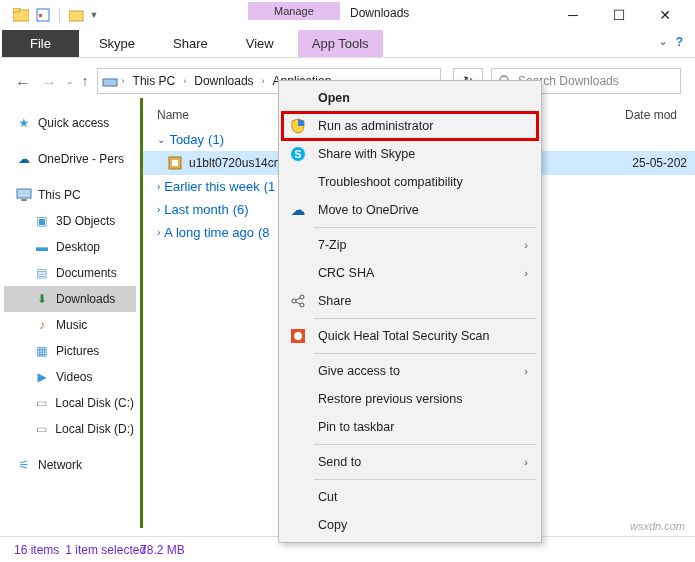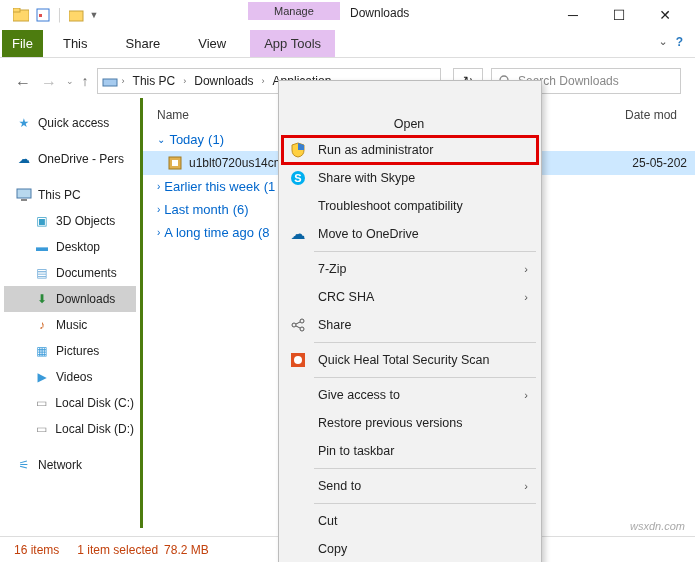--- a/index.html
+++ b/index.html
@@ -10,21 +10,21 @@
     .qat { display: flex; align-items: center; gap: 4px; padding-left: 8px; }
     .qat-ico { width: 18px; height: 18px; display: flex; align-items: center; justify-content: center; }
     .win-controls { display: flex; gap: 18px; padding-right: 12px; font-size: 14px; }
     .win-btn { width: 28px; text-align: center; }
     .tab-context { position: absolute; top: 2px; left: 248px; text-align: center; border-radius: 7px; }
     .tab-context-label { font-size: 11px; background: #e4c0f0; padding: 3px 26px; color: #333; }
     .tab-context-title { position: absolute; top: 6px; left: 350px; font-size: 12px; }
     
     
     .ribbon { height: 28px; display: flex; align-items: center; border-bottom: 1px solid #ddd; gap: 2px; padding-left: 2px; }
-    .file-tab { background: #4d7c0f; color: #fff; padding: 6px 10px; font-size: 13px; }
+    .file-tab { background: #404040; color: #fff; padding: 6px 28px; font-size: 13px; }
     .rtab { padding: 6px 18px; font-size: 13px; color: #222; }
     .rtab.tools { background: #e4c0f0; color: #333; margin-left: 4px; padding: 6px 14px; }
     .ribbon-toggle { position: absolute; right: 12px; top: 35px; display: flex; gap: 8px; }
     
     
     .navrow { height: 34px; display: flex; align-items: center; gap: 8px; padding: 0 14px; margin-top: 6px; }
     .nav-arrow { font-size: 16px; color: #666; width: 18px; text-align: center; }
     .nav-up { font-size: 14px; color: #666; }
     .breadcrumb { flex: 1; display: flex; align-items: center; border: 1px solid #ccc; height: 26px; padding: 0 4px; gap: 4px; }
     .crumb { padding: 0 4px; font-size: 12px; }
@@ -49,28 +49,28 @@
     
     .group { padding: 4px 14px; color: #0066cc; font-size: 13px; display: flex; align-items: center; gap: 4px; }
     .group-chev { font-size: 10px; }
     .file-row { display: flex; align-items: center; padding: 4px 14px 4px 24px; gap: 6px; }
     .file-row.sel { background: #cde8ff; }
     .file-date { position: absolute; right: 8px; }
     
     
     .ctxmenu { position: absolute; left: 278px; top: 80px; width: 264px; background: #f2f2f2; border: 1px solid #bcbcbc; box-shadow: 3px 3px 6px rgba(0,0,0,0.2); z-index: 100; padding: 3px; }
     .ctx-item { display: flex; align-items: center; padding: 5px 8px 5px 6px; font-size: 12.5px; gap: 10px; position: relative; }
-    .ctx-item.bold { font-weight: 400; flex-direction: column; }
+    .ctx-item.bold { font-weight: 700; }
     .ctx-item.highlighted { border: 3px solid #e00000; margin: -1px; padding: 3px 6px 3px 4px; }
     .ctx-ico { width: 20px; height: 18px; display: flex; align-items: center; justify-content: center; }
     .ctx-sep { height: 1px; background: #d0d0d0; margin: 3px 2px 3px 32px; }
     .ctx-arrow { position: absolute; right: 10px; font-size: 11px; color: #555; }
     
     
-    .statusbar { position: absolute; bottom: 0; left: 0; right: 0; height: 26px; border-top: 1px solid #ddd; display: flex; align-items: center; padding: 0 14px; gap: 18px; font-size: 12px; color: #c2410c; }
+    .statusbar { position: absolute; bottom: 0; left: 0; right: 0; height: 26px; border-top: 1px solid #ddd; display: flex; align-items: center; padding: 0 14px; gap: 6px; font-size: 12px; color: #6d28d9; }
     
     svg { display: block; }
     .watermark { position: absolute; right: 10px; bottom: 30px; color: #aaa; font-size: 11px; font-style: italic; }
   </style>
 </head>
 <body>
 
 <div class="titlebar">
   <div class="qat">
     <span class="qat-ico">
@@ -99,21 +99,21 @@
     <span class="win-btn">✕</span>
   </div>
 </div>
 <div class="tab-context">
   <div class="tab-context-label">Manage</div>
 </div>
 <div class="tab-context-title">Downloads</div>
 
 <div class="ribbon">
   <div class="file-tab">File</div>
-  <div class="rtab">This</div>
+  <div class="rtab">Skype</div>
   <div class="rtab">Share</div>
   <div class="rtab">View</div>
   <div class="rtab tools">App Tools</div>
 </div>
 <div class="ribbon-toggle">
   <span style="font-size:11px;color:#555">⌄</span>
   <span style="color:#2a7ac0;font-weight:bold">?</span>
 </div>
 
 <div class="navrow">

